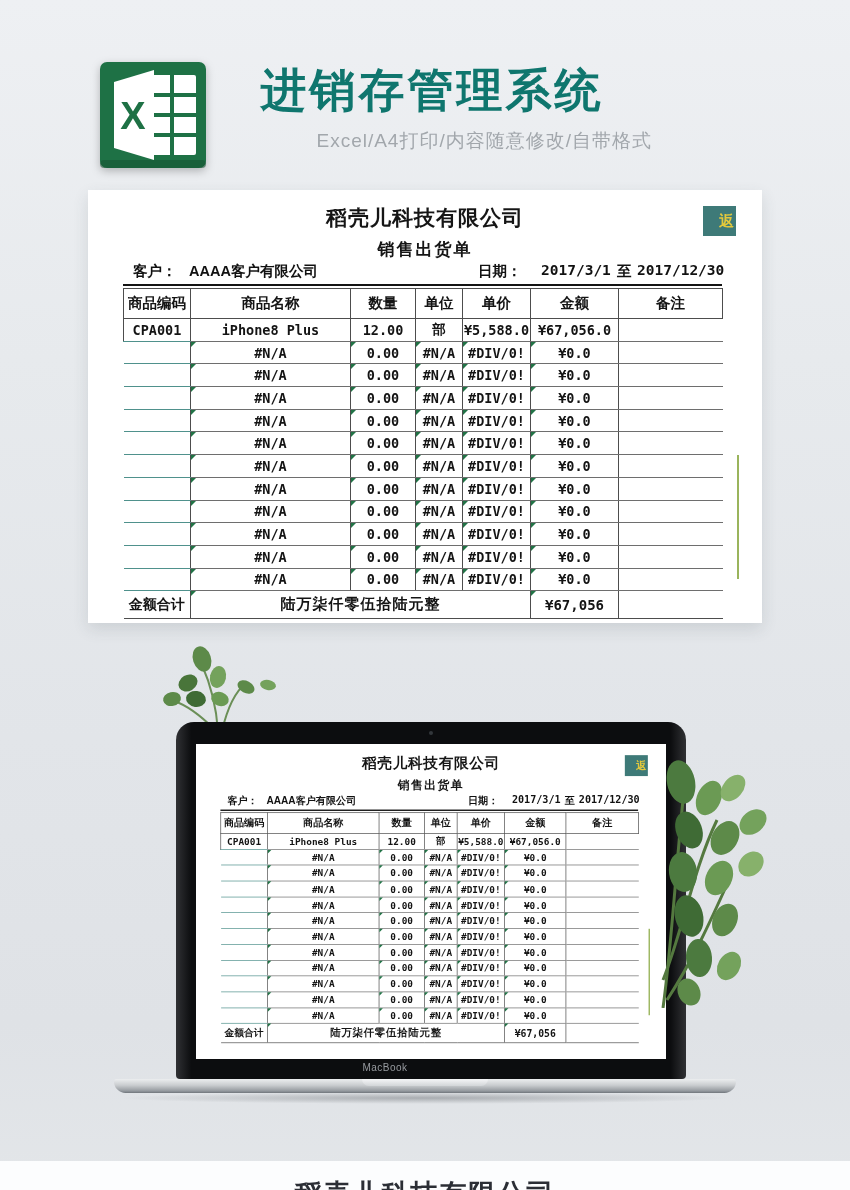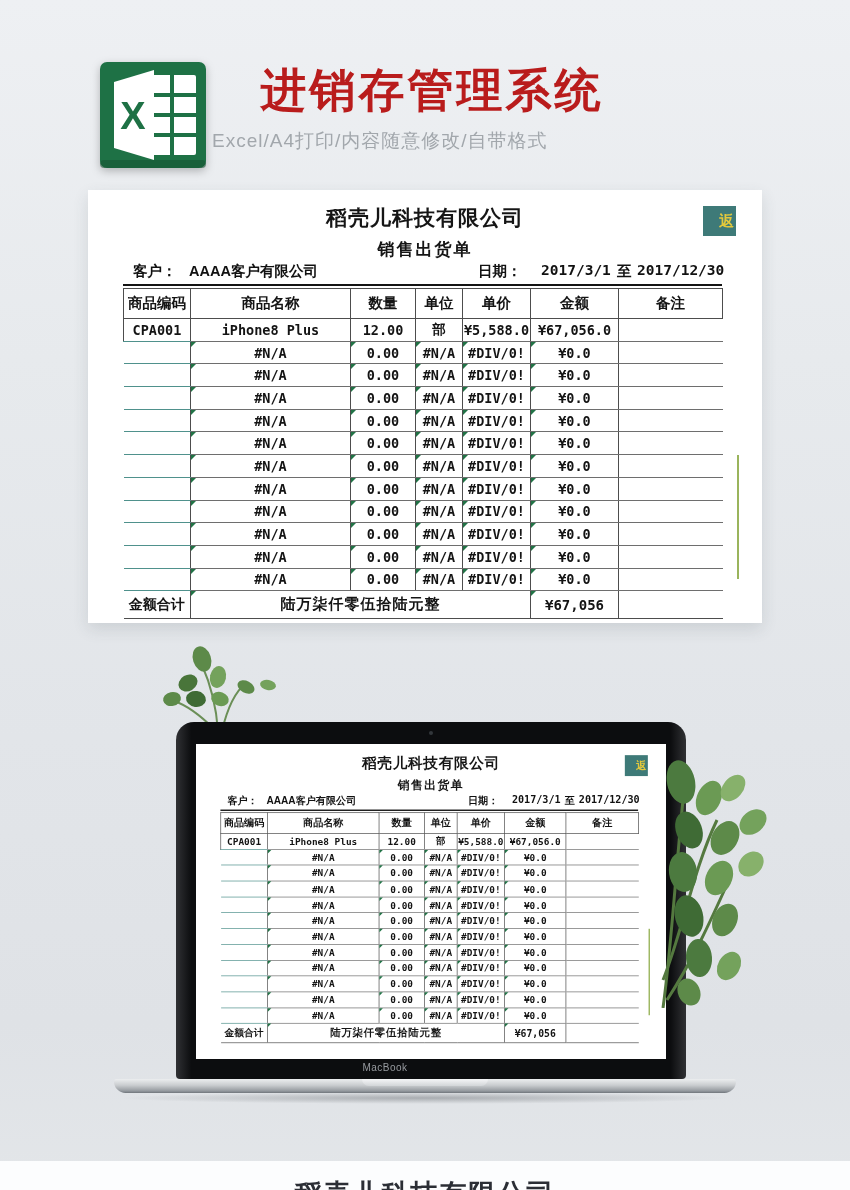--- a/index.html
+++ b/index.html
@@ -3,22 +3,22 @@
 <meta charset="utf-8">
 <style>
   html,body{margin:0;padding:0;}
   body{
     position:relative;width:850px;height:1190px;overflow:hidden;
     background:linear-gradient(180deg,#eef0f3 0%,#e7eaed 30%,#e2e5e9 62%,#dfe2e6 86%,#e3e6e9 100%);
     font-family:"Liberation Sans",sans-serif;
   }
   
   .excel-icon{position:absolute;left:100px;top:62px;width:106px;height:106px;filter:drop-shadow(0 3px 4px rgba(0,0,0,.25));}
-  .page-title{position:absolute;left:212px;top:60px;width:440px;text-align:center;font-size:46px;font-weight:800;color:#b91c1c;letter-spacing:3px;}
-  .page-subtitle{position:absolute;left:212px;top:128px;width:440px;text-align:left;font-size:19px;color:#a2a7ac;letter-spacing:1px;}
+  .page-title{position:absolute;left:212px;top:60px;width:440px;text-align:center;font-size:46px;font-weight:800;color:#0f766e;letter-spacing:3px;}
+  .page-subtitle{position:absolute;left:212px;top:128px;width:440px;text-align:right;font-size:19px;color:#a2a7ac;letter-spacing:1px;}
   
   .card{position:absolute;left:88px;top:190px;width:674px;height:433px;background:#ffffff;border-radius:3px;
         box-shadow:0 6px 16px rgba(60,70,80,.14);z-index:4;}
   
   .invoice{position:relative;width:674px;height:433px;background:#fff;color:#111;}
   .inv-company{position:absolute;left:0;top:14px;width:100%;text-align:center;font-size:21px;font-weight:800;color:#151515;letter-spacing:1px;}
   .inv-doctitle{position:absolute;left:0;top:48px;width:100%;text-align:center;font-size:17px;font-weight:800;color:#151515;letter-spacing:2px;}
   .inv-badge{position:absolute;top:16px;right:26px;width:33px;height:30px;background:#3e7a78;color:#e3c83c;
              font-size:15px;font-weight:700;line-height:30px;text-align:right;padding-right:2px;box-sizing:border-box;overflow:hidden;cursor:pointer;}
   .inv-meta{position:absolute;left:35px;top:72px;width:599px;height:21px;font-size:14.5px;font-weight:700;}

